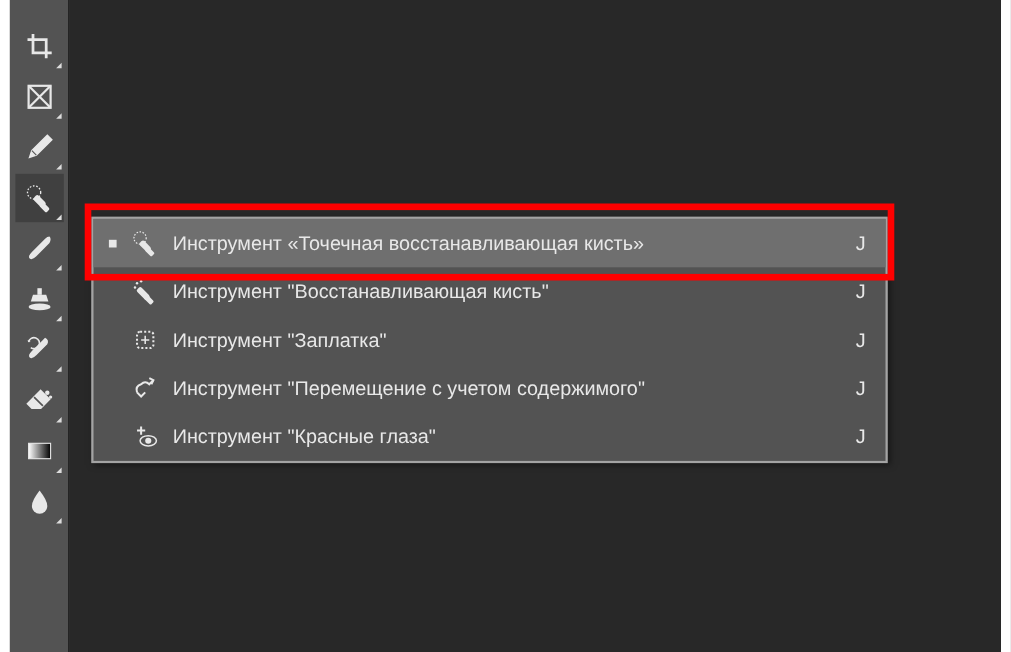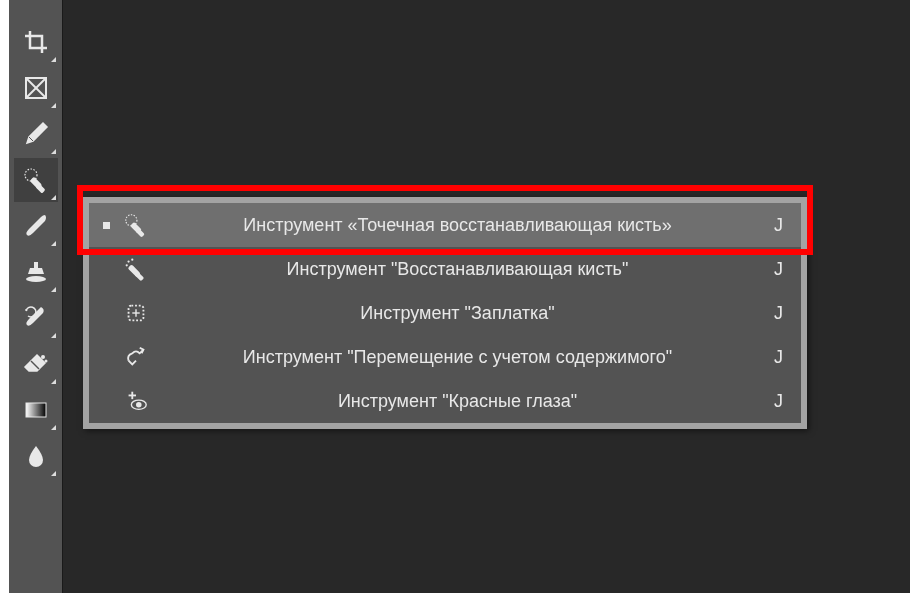--- a/index.html
+++ b/index.html
@@ -53,23 +53,22 @@
       width: 0; height: 0;
       border-left: 5px solid transparent;
       border-bottom: 5px solid #ddd;
     }
     .flyout {
       position: absolute;
       left: 83px;
       top: 197px;
       width: 724px;
       background: #535353;
-      border: 6px solid #a3a3a3;
+      border: 2px solid #a3a3a3;
       box-shadow: 2px 2px 6px rgba(0,0,0,.5);
-      text-align: center;
     }
     .flyout-item {
       height: 44px;
       display: flex;
       align-items: center;
       padding: 0 18px 0 12px;
       cursor: pointer;
       color: #e8e8e8;
       font-size: 18px;
     }

